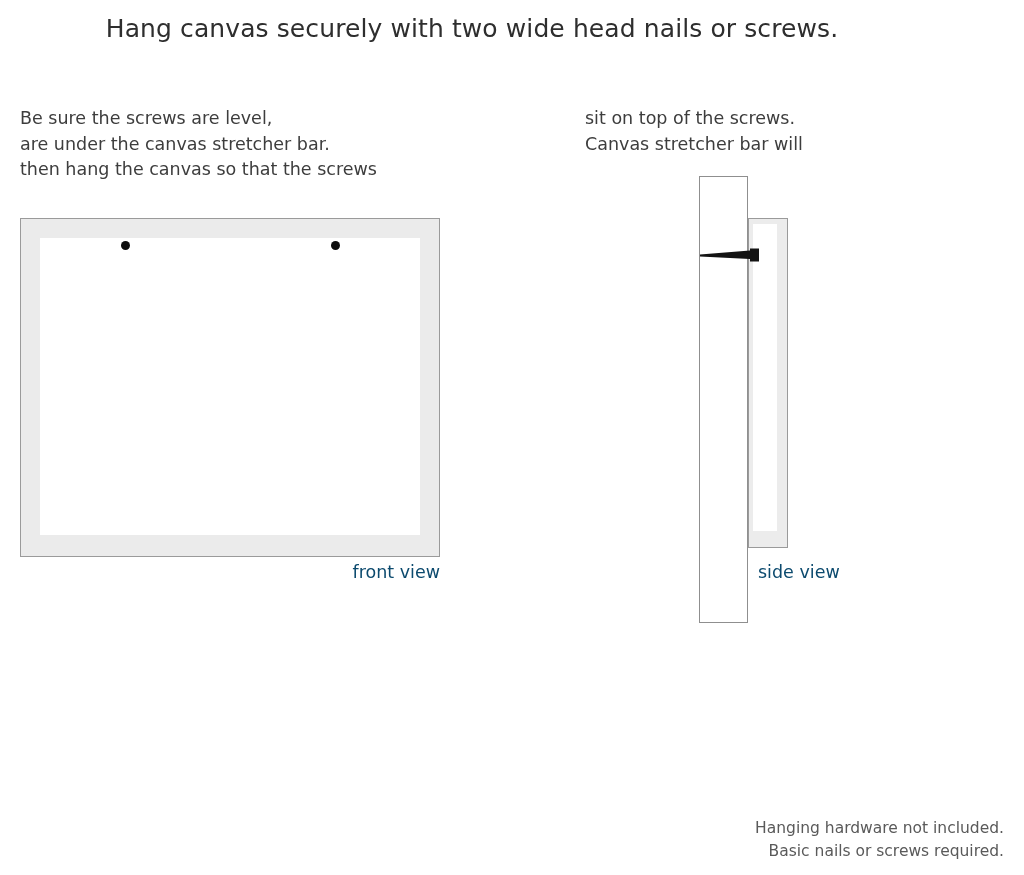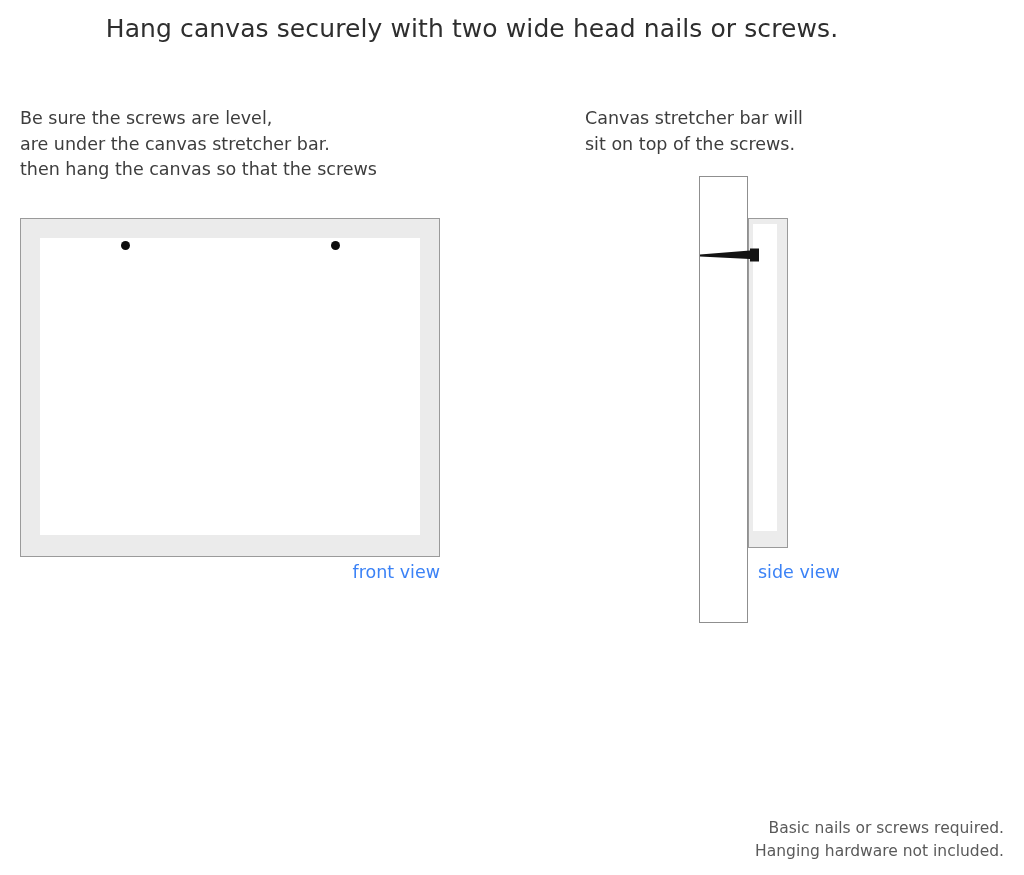--- a/index.html
+++ b/index.html
@@ -78,21 +78,21 @@
     height: 9px;
     border-radius: 50%;
     background: #0d0d0d;
   }
   .screw-dot.left  { left: 121px; top: 241px; }
   .screw-dot.right { left: 331px; top: 241px; }
 
   .view-label {
     position: absolute;
     font-size: 17.5px;
-    color: #3b82f6;
+    color: #0c4a6e;
     white-space: nowrap;
   }
   .label-front {
     left: 240px;
     top: 562px;
     width: 200px;
     text-align: right;
   }
   .label-side {
     left: 758px;
@@ -157,22 +157,22 @@
 
 <div class="title">Hang canvas securely with two wide head nails or screws.</div>
 
 <div class="caption caption-left">
   <span class="cline">Be sure the screws are level,</span>
   <span class="cline">are under the canvas stretcher bar.</span>
   <span class="cline">then hang the canvas so that the screws</span>
 </div>
 
 <div class="caption caption-right">
+  <span class="cline">sit on top of the screws.</span>
   <span class="cline">Canvas stretcher bar will</span>
-  <span class="cline">sit on top of the screws.</span>
 </div>
 
 <div class="front-view">
   <div class="front-inner"></div>
 </div>
 <div class="screw-dot left"></div>
 <div class="screw-dot right"></div>
 <div class="view-label label-front">front view</div>
 
 <div class="side-wall"></div>
@@ -185,15 +185,15 @@
 
     <polygon points="0,10.6 50,6.5 50,15.0 0,12.4" fill="#131313"></polygon>
 
     <rect x="50" y="4.5" width="9" height="13" fill="#131313"></rect>
   </svg>
 </div>
 
 <div class="view-label label-side">side view</div>
 
 <div class="footer">
+  <span class="cline">Hanging hardware not included.</span>
   <span class="cline">Basic nails or screws required.</span>
-  <span class="cline">Hanging hardware not included.</span>
 </div>
 
 </body></html>

